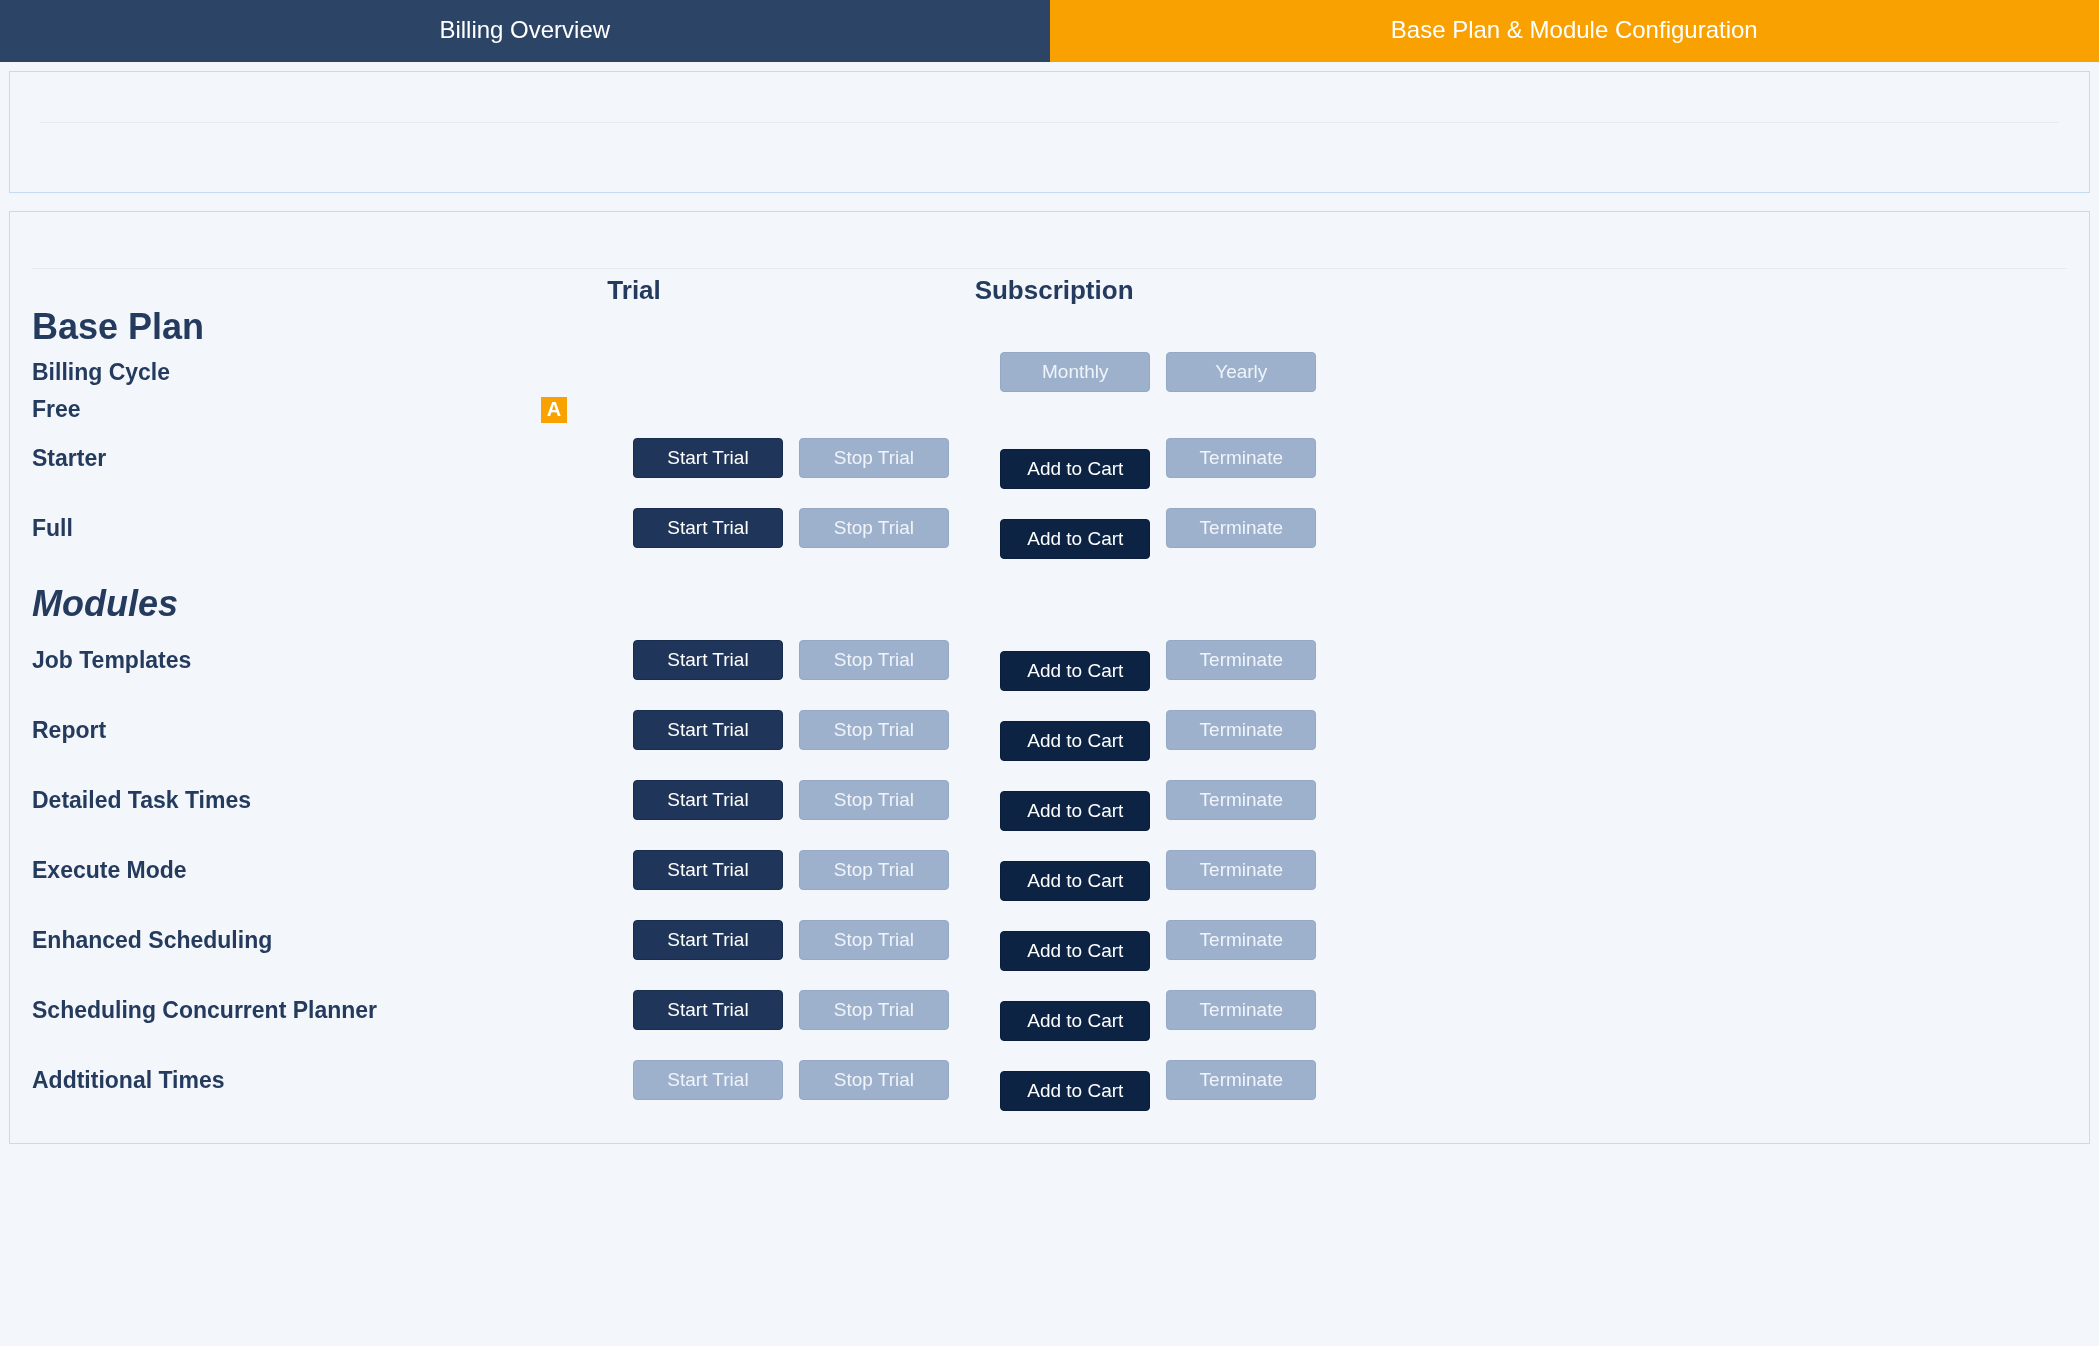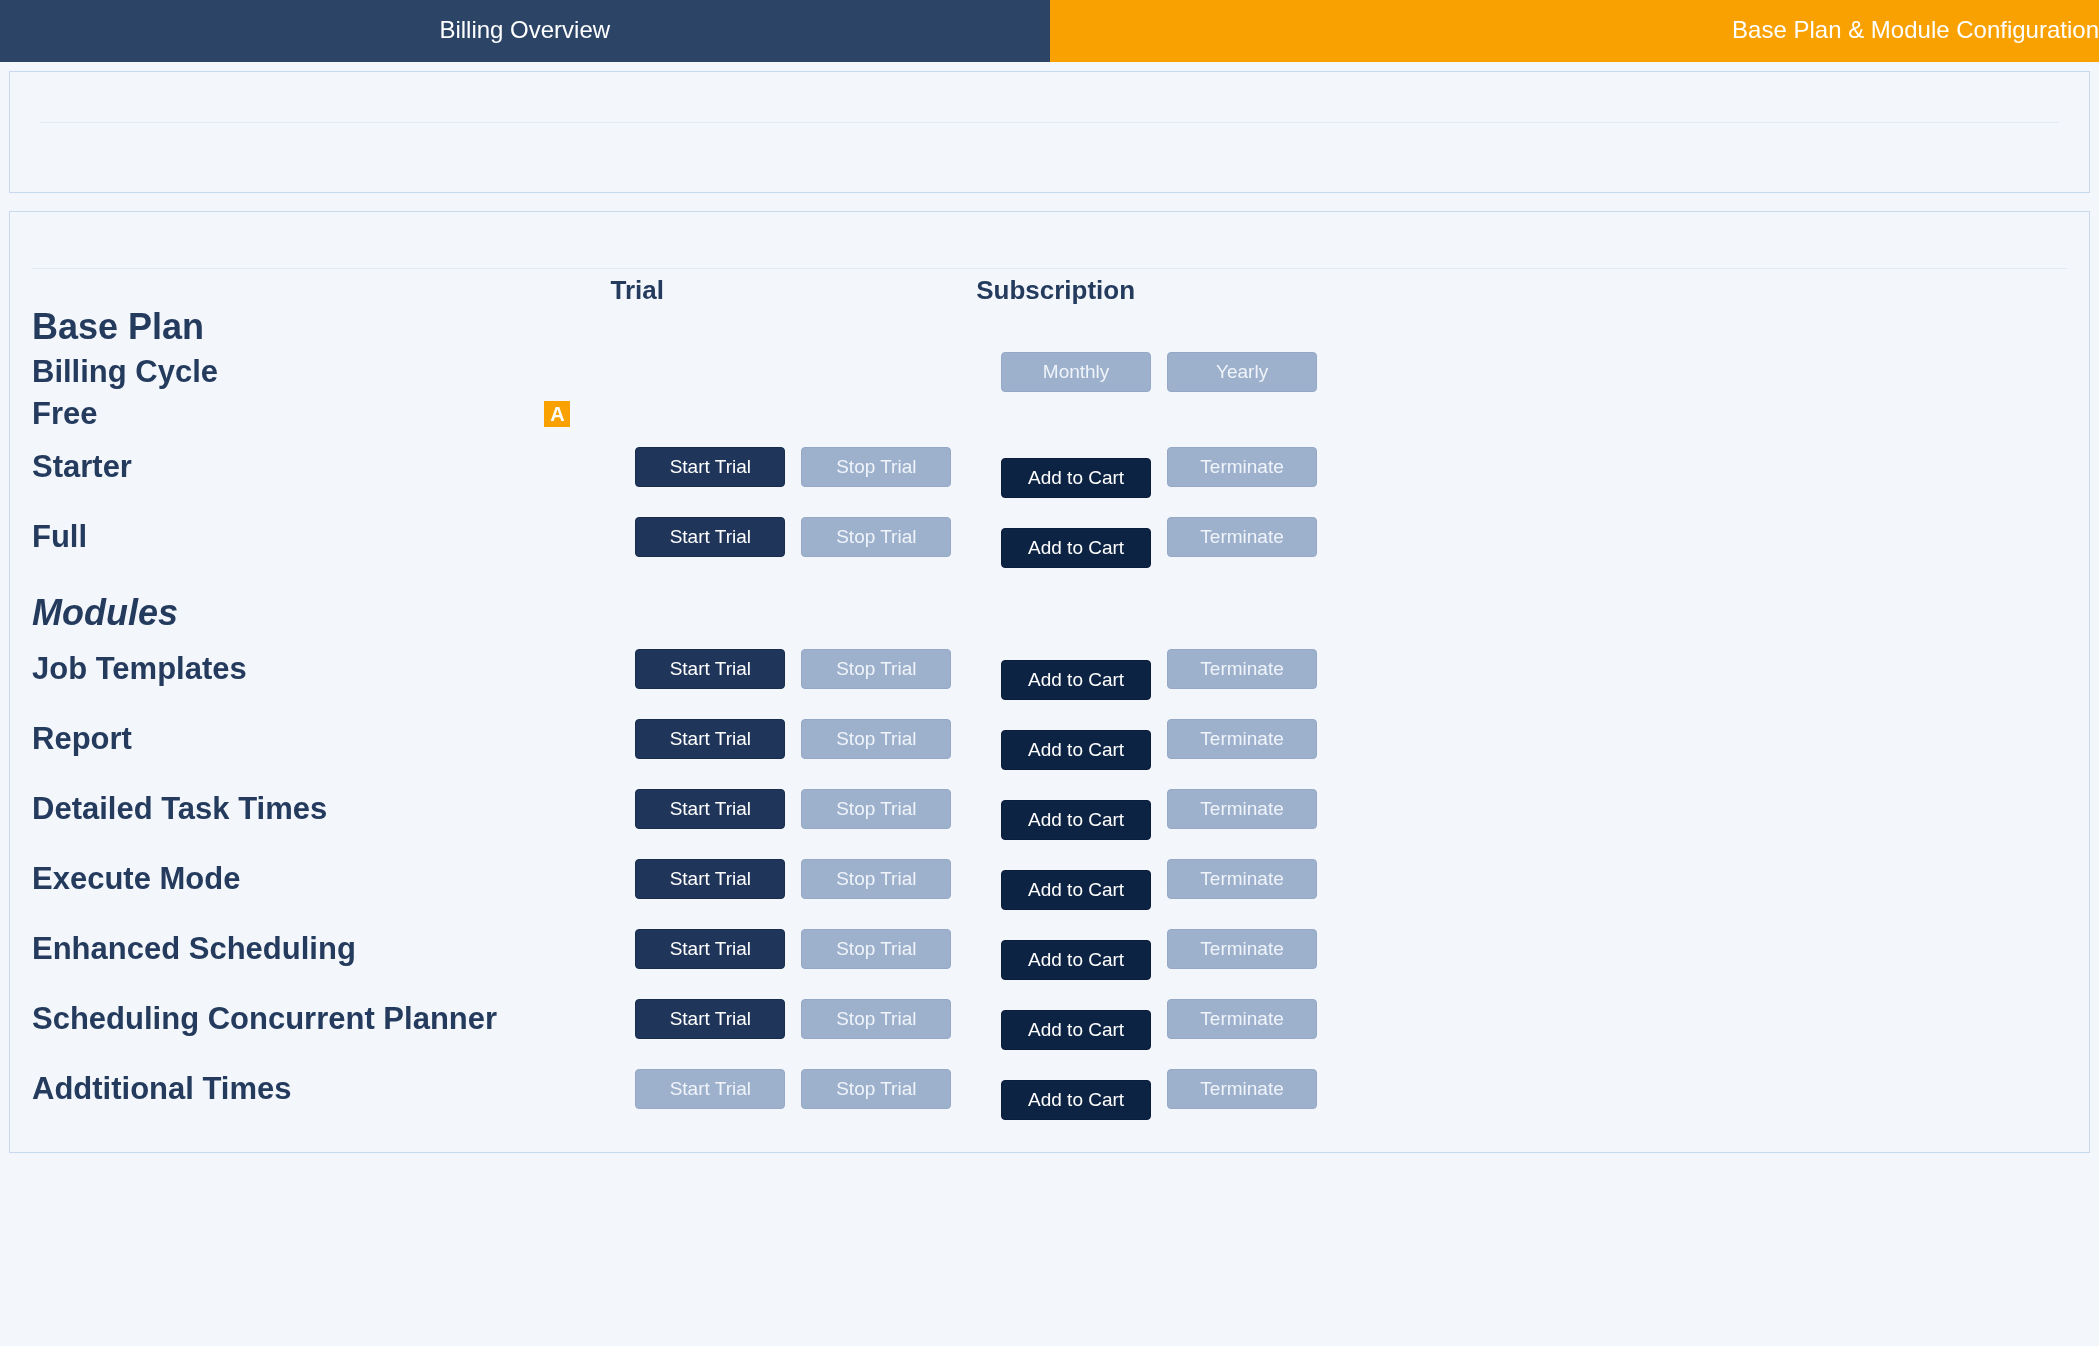--- a/index.html
+++ b/index.html
@@ -25,21 +25,20 @@
     font-weight: 400;
     color: #fff;
     cursor: pointer;
     user-select: none;
   }
   .tab-inactive {
     background: #2c4567;
   }
   .tab-active {
     background: #f8a100;
-    text-align: right;
   }
   .panel {
     border: 1px solid #c7daf0;
     margin: 9px 9px 0 9px;
     background: #f3f7fc;
     padding: 20px 30px;
   }
   .panel-inner {
     border-top: 1px solid #e4ebf3;
     min-height: 50px;
@@ -81,21 +80,21 @@
     padding-bottom: 30px;
     padding-top: 8px;
   }
   .section-heading {
     font-size: 36px;
     font-weight: 700;
     color: #243b5e;
     padding: 14px 0 10px 8px;
   }
   .row-label {
-    font-size: 31px;
+    font-size: 23px;
     font-weight: 700;
     color: #243b5e;
     padding: 8px 0 8px 8px;
     white-space: nowrap;
   }
   .btn {
     display: inline-block;
     min-width: 150px;
     padding: 8px 0;
     font-size: 19px;

